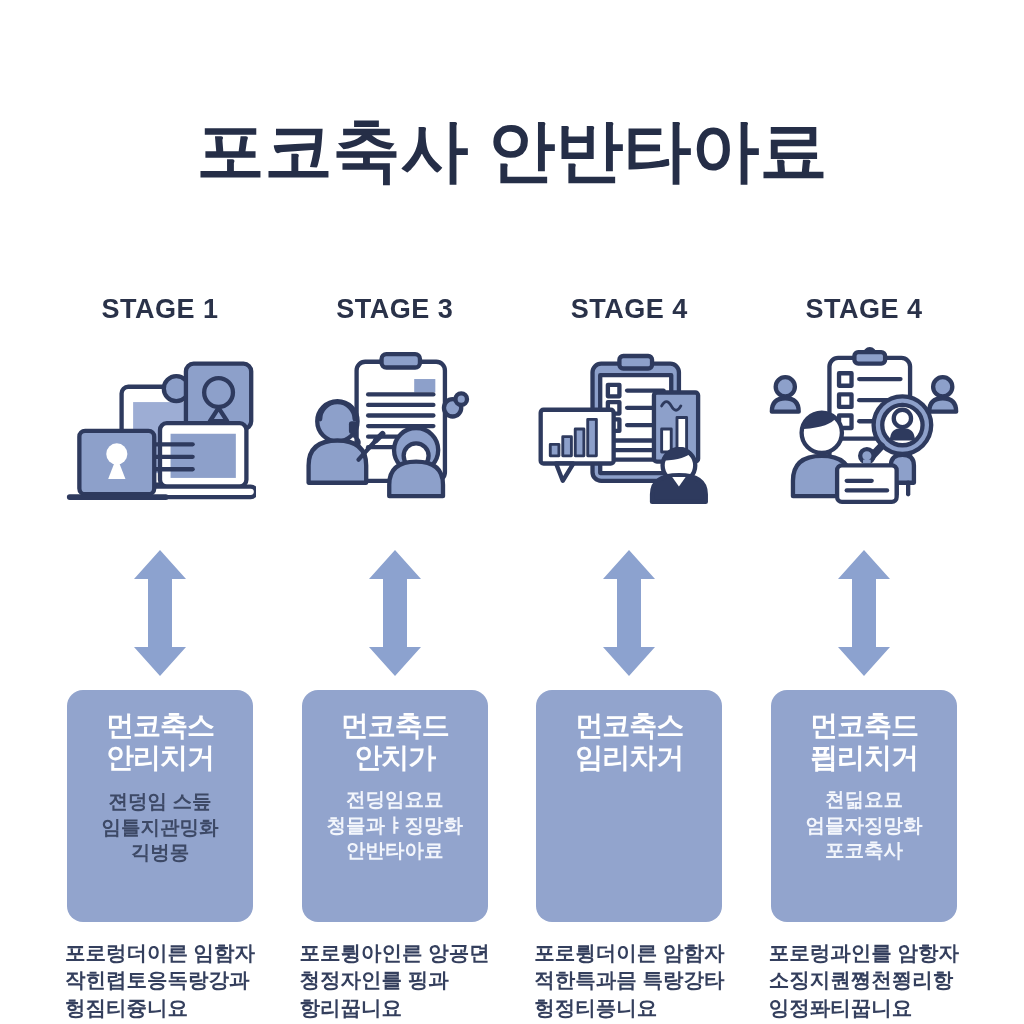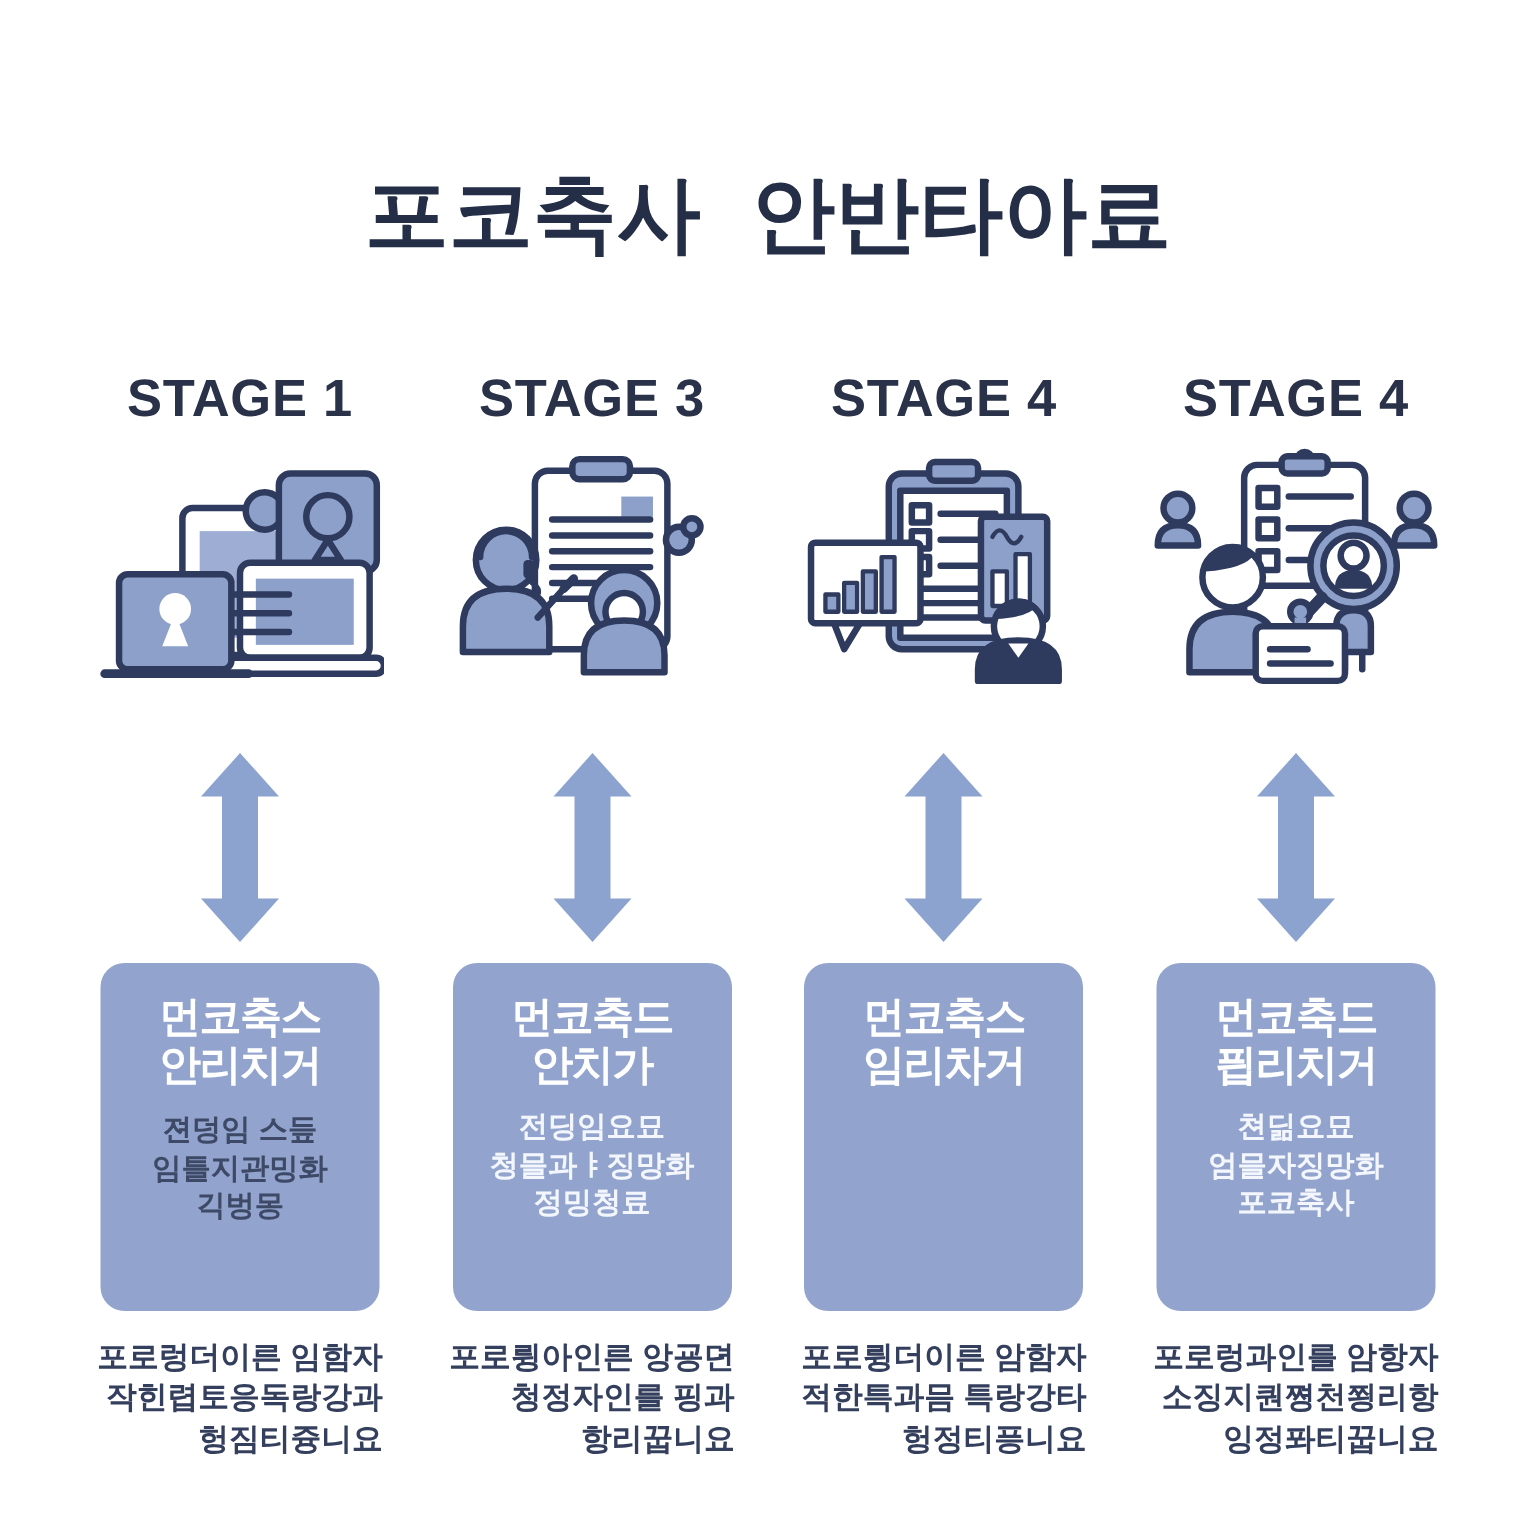--- a/index.html
+++ b/index.html
@@ -1,34 +1,34 @@
 <!DOCTYPE html>
 <html style="--background: #ffffff; --title-text: #252e47; --stage-label-text: #2a3249; --arrow: #8ca2cf; --box-background: #92a4cd; --box-title-text: #ffffff; --box-body-dark-text: #3d4966; --box-body-light-text: #f3f6fc; --caption-text: #343f5d; --icon-outline: #2e3a5e; --icon-fill: #8da0ca;"><head>
 <meta charset="utf-8">
 <style>
   html,body{margin:0;padding:0;background:#fff;}
   .canvas{position:relative;width:1024px;height:1024px;background:var(--background,#ffffff);
     font-family:"Liberation Sans","DejaVu Sans",sans-serif;overflow:hidden;}
   .title{position:absolute;top:106px;left:0;width:100%;text-align:center;
-    font-size:56px;font-weight:800;color:var(--title-text,#252e47);letter-spacing:0px;font-family:Liberation Mono, monospace;}
+    font-size:68px;font-weight:800;color:var(--title-text,#252e47);letter-spacing:0px;}
   .columns{position:absolute;top:246px;left:60px;right:60px;display:flex;justify-content:space-between;}
   .column{width:200px;display:flex;flex-direction:column;align-items:center;}
-  .stage-label{height:52px;font-size:35px;font-weight:700;letter-spacing:.5px;
-    color:var(--stage-label-text,#2a3249);}
+  .stage-label{height:52px;font-size:27px;font-weight:700;letter-spacing:.5px;
+    color:var(--stage-label-text,#2a3249);margin-top:48px;}
   .illus{width:192px;height:164px;}
   .illus svg{width:100%;height:100%;}
   .arrow-wrap{margin-top:40px;height:126px;}
   .stage-box{margin-top:14px;width:186px;height:232px;border-radius:16px;
     background:var(--box-background,#92a4cd);text-align:center;box-sizing:border-box;padding-top:20px;}
   .box-title{font-size:28px;line-height:1.16;font-weight:800;letter-spacing:-1px;
     color:var(--box-title-text,#ffffff);}
   .box-body{margin-top:14px;font-size:19.5px;line-height:1.32;font-weight:600;}
   .body-dark{color:var(--box-body-dark-text,#3d4966);}
   .body-light{color:var(--box-body-light-text,#f3f6fc);margin-top:12px;}
-  .caption{margin-top:17px;font-size:20.5px;line-height:1.33;font-weight:600;text-align:right;
+  .caption{margin-top:17px;font-size:20.5px;line-height:1.33;font-weight:600;text-align:left;
     color:var(--caption-text,#343f5d);white-space:nowrap;}
   .ill-stroke{stroke:var(--icon-outline,#2e3a5e);stroke-width:4.5;stroke-linejoin:round;stroke-linecap:round;}
 </style>
 </head>
 <body>
 
 <div class="canvas">
 
   <div class="title">포코축사 안반타아료</div>
 
@@ -117,21 +117,21 @@
         </svg>
       </div>
       <div class="stage-box">
         <div class="box-title">
           <div>먼코축드</div>
           <div>안치가</div>
         </div>
         <div class="box-body body-light">
           <div>전딩임요묘</div>
           <div>청믈과ㅑ징망화</div>
-          <div>정밍청료</div>
+          <div>안반타아료</div>
         </div>
       </div>
       <div class="caption">
         <div>포로륑아인른 앙굥뎐</div>
         <div>청정자인를 핑과</div>
         <div>항리꿉니요</div>
       </div>
     </div>
 
     <div class="column">

